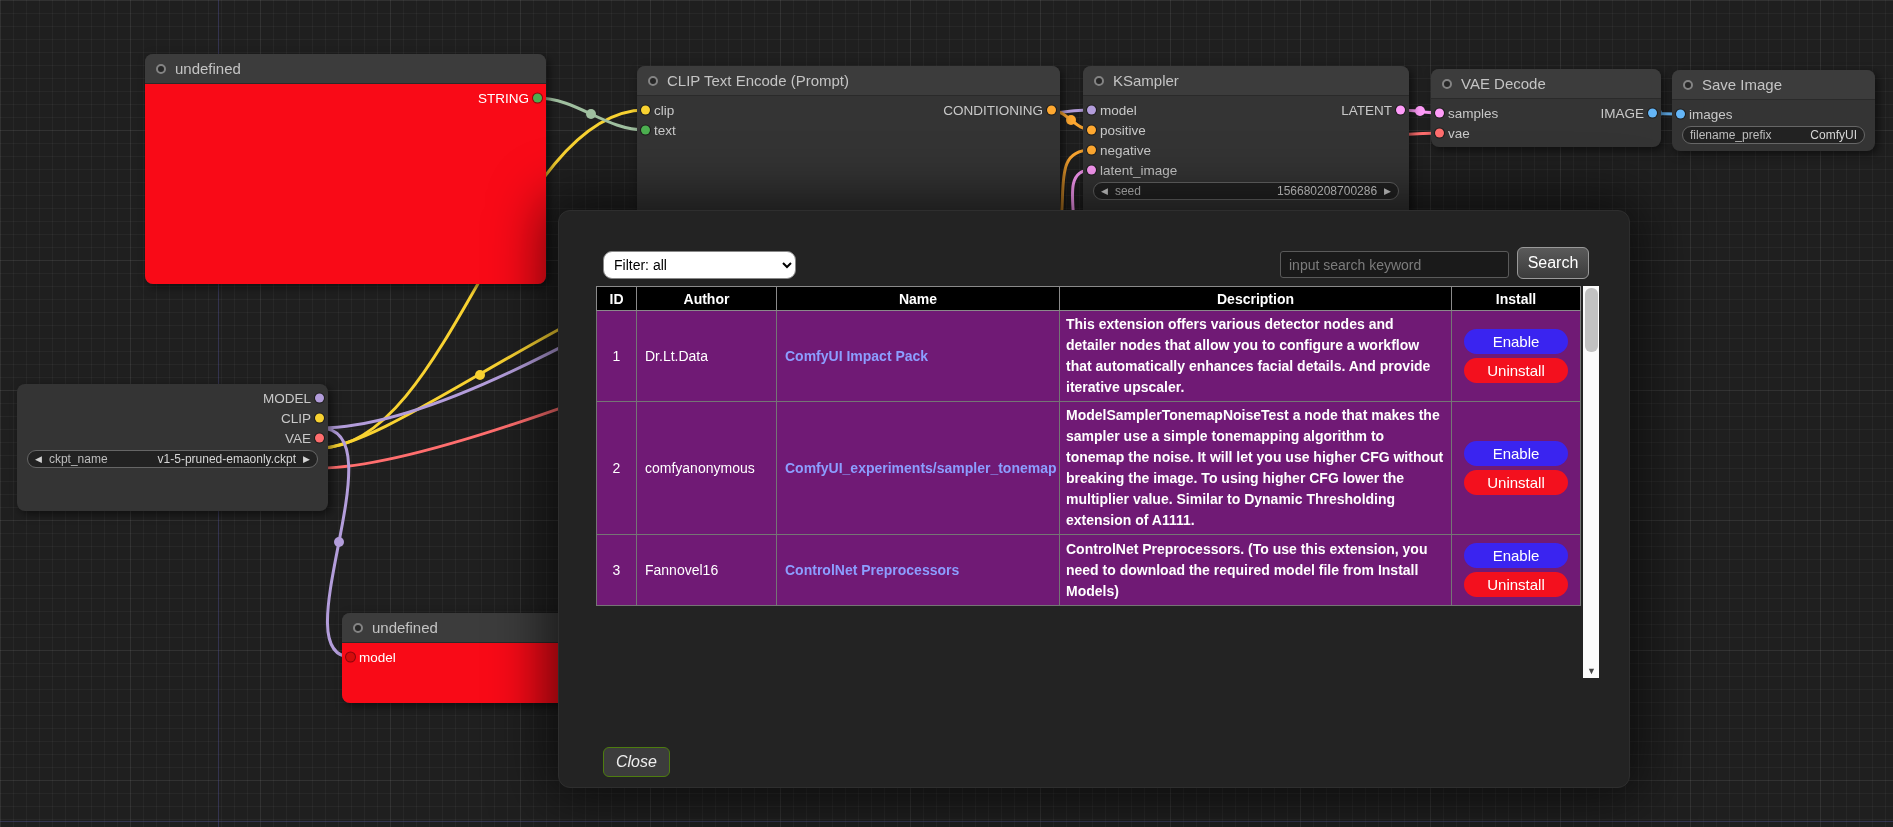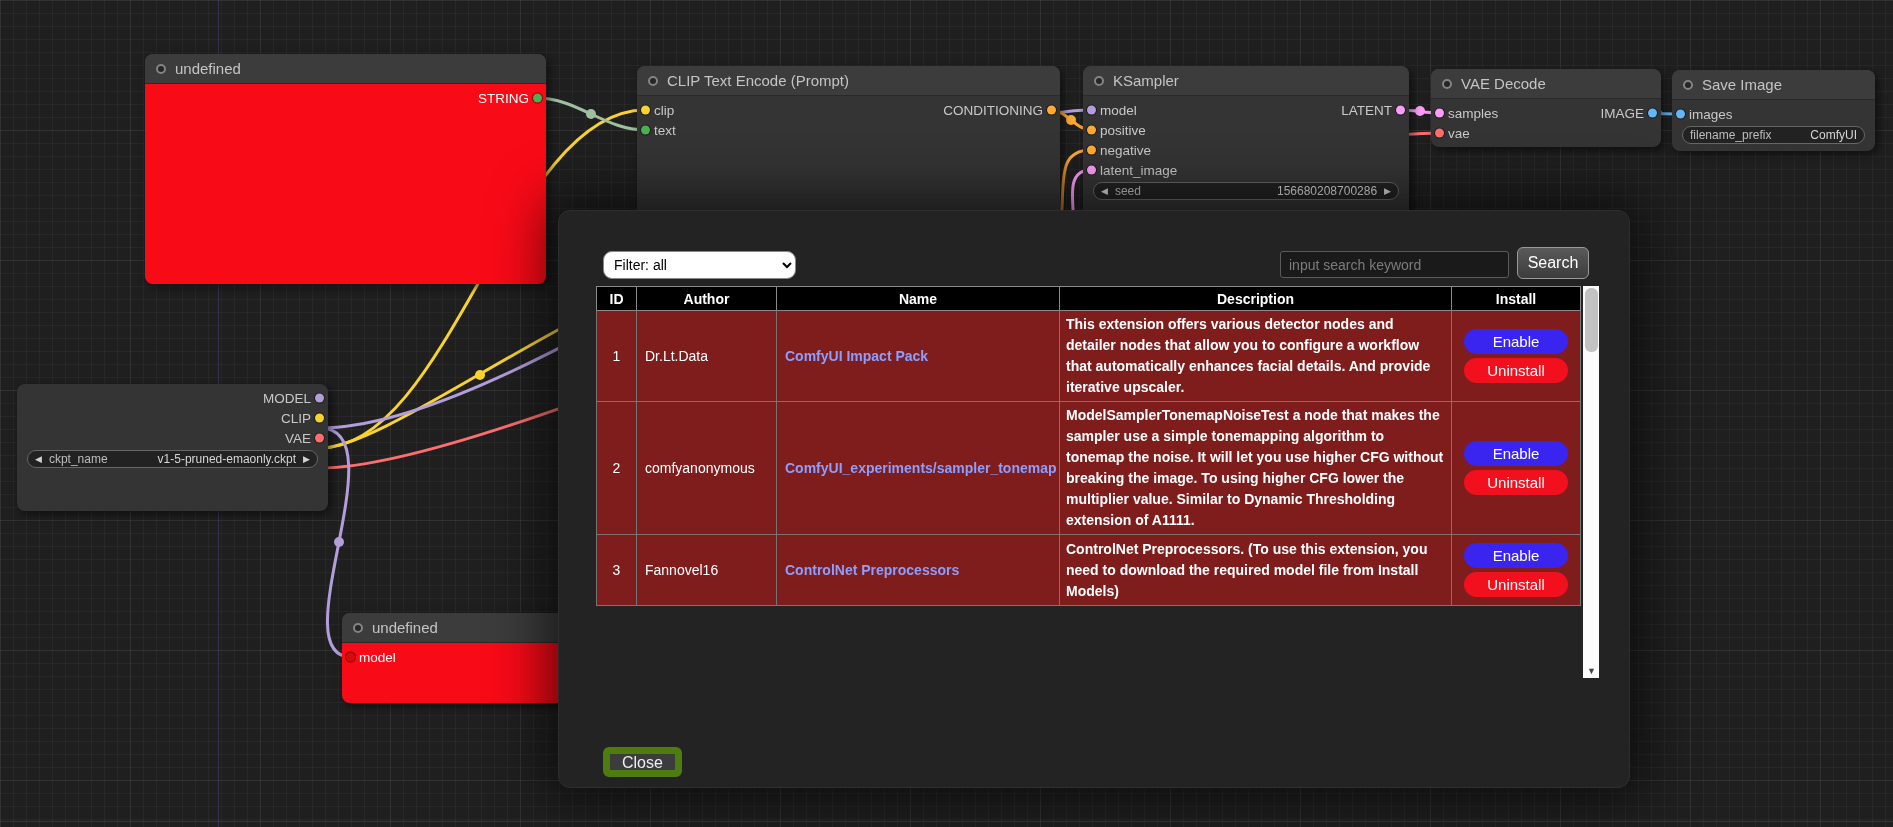--- a/index.html
+++ b/index.html
@@ -88,21 +88,21 @@
   }
   .search-input::placeholder { color:#7c7c7c; }
   .search-btn {
     position:absolute; left:958px; top:36px; width:72px; height:32px;
     background:linear-gradient(180deg,#5a5a5a,#3c3c3c);
     border:1px solid #9a9a9a; border-radius:6px;
     color:#fff; font-size:16px; cursor:pointer;
     font-family:"Liberation Sans", sans-serif;
   }
   .grid-wrap { position:absolute; left:37px; top:75px; width:1003px; height:392px; display:flex; align-items:flex-start; }
-  table.ext { width:984px; border-collapse:collapse; table-layout:fixed; background:#7f1d1d; }
+  table.ext { width:984px; border-collapse:collapse; table-layout:fixed; background:#701a75; }
   table.ext th {
     background:#000; color:#fff; font-size:14px; font-weight:bold;
     border:1px solid #8a8a8a; height:24px; text-align:center;
   }
   table.ext td { border:1px solid #757575; color:#fff; font-size:14px; vertical-align:middle; }
   td.c-id { text-align:center; }
   td.c-author { padding:4px 8px; }
   td.c-name { padding:4px 8px; }
   td.c-name a { color:#8c9eff; font-weight:bold; text-decoration:none; }
   td.c-desc { padding:3px 6px; vertical-align:top; line-height:21px; font-size:14px;font-weight:bold; }
@@ -114,23 +114,24 @@
   }
   .btn-enable { background:#3a24f0; }
   .btn-uninstall { background:#f3101e; }
 
   .scroll-strip { position:relative; width:17px; height:392px; margin-left:2px; background:#fbfbfb; }
   .scroll-thumb { position:absolute; left:2px; top:2px; width:13px; height:64px; background:#c2c2c2; border-radius:6px; }
   .scroll-down { position:absolute; left:0; bottom:2px; width:17px; text-align:center; font-size:9px; color:#444; }
 
   .close-btn {
     position:absolute; left:44px; top:536px; min-width:64px; height:30px;
-    background:#3c3c3c; border:7px solid #4d7c0f; border-radius:6px;
+    background:#3c3c3c; border:1px solid #4d7c0f; border-radius:6px;
     color:#eee; font-size:16px; padding:0 12px; cursor:pointer;
     font-family:"Liberation Sans", sans-serif;
+    font-style:italic;
   }
 </style>
 </head>
 <body>
 
 <div class="axis-v"></div>
 <div class="axis-h"></div>
 
 <svg id="wires" viewBox="0 0 1893 827" xmlns="http://www.w3.org/2000/svg">
   <g fill="none" stroke-width="3" stroke-linecap="round">

